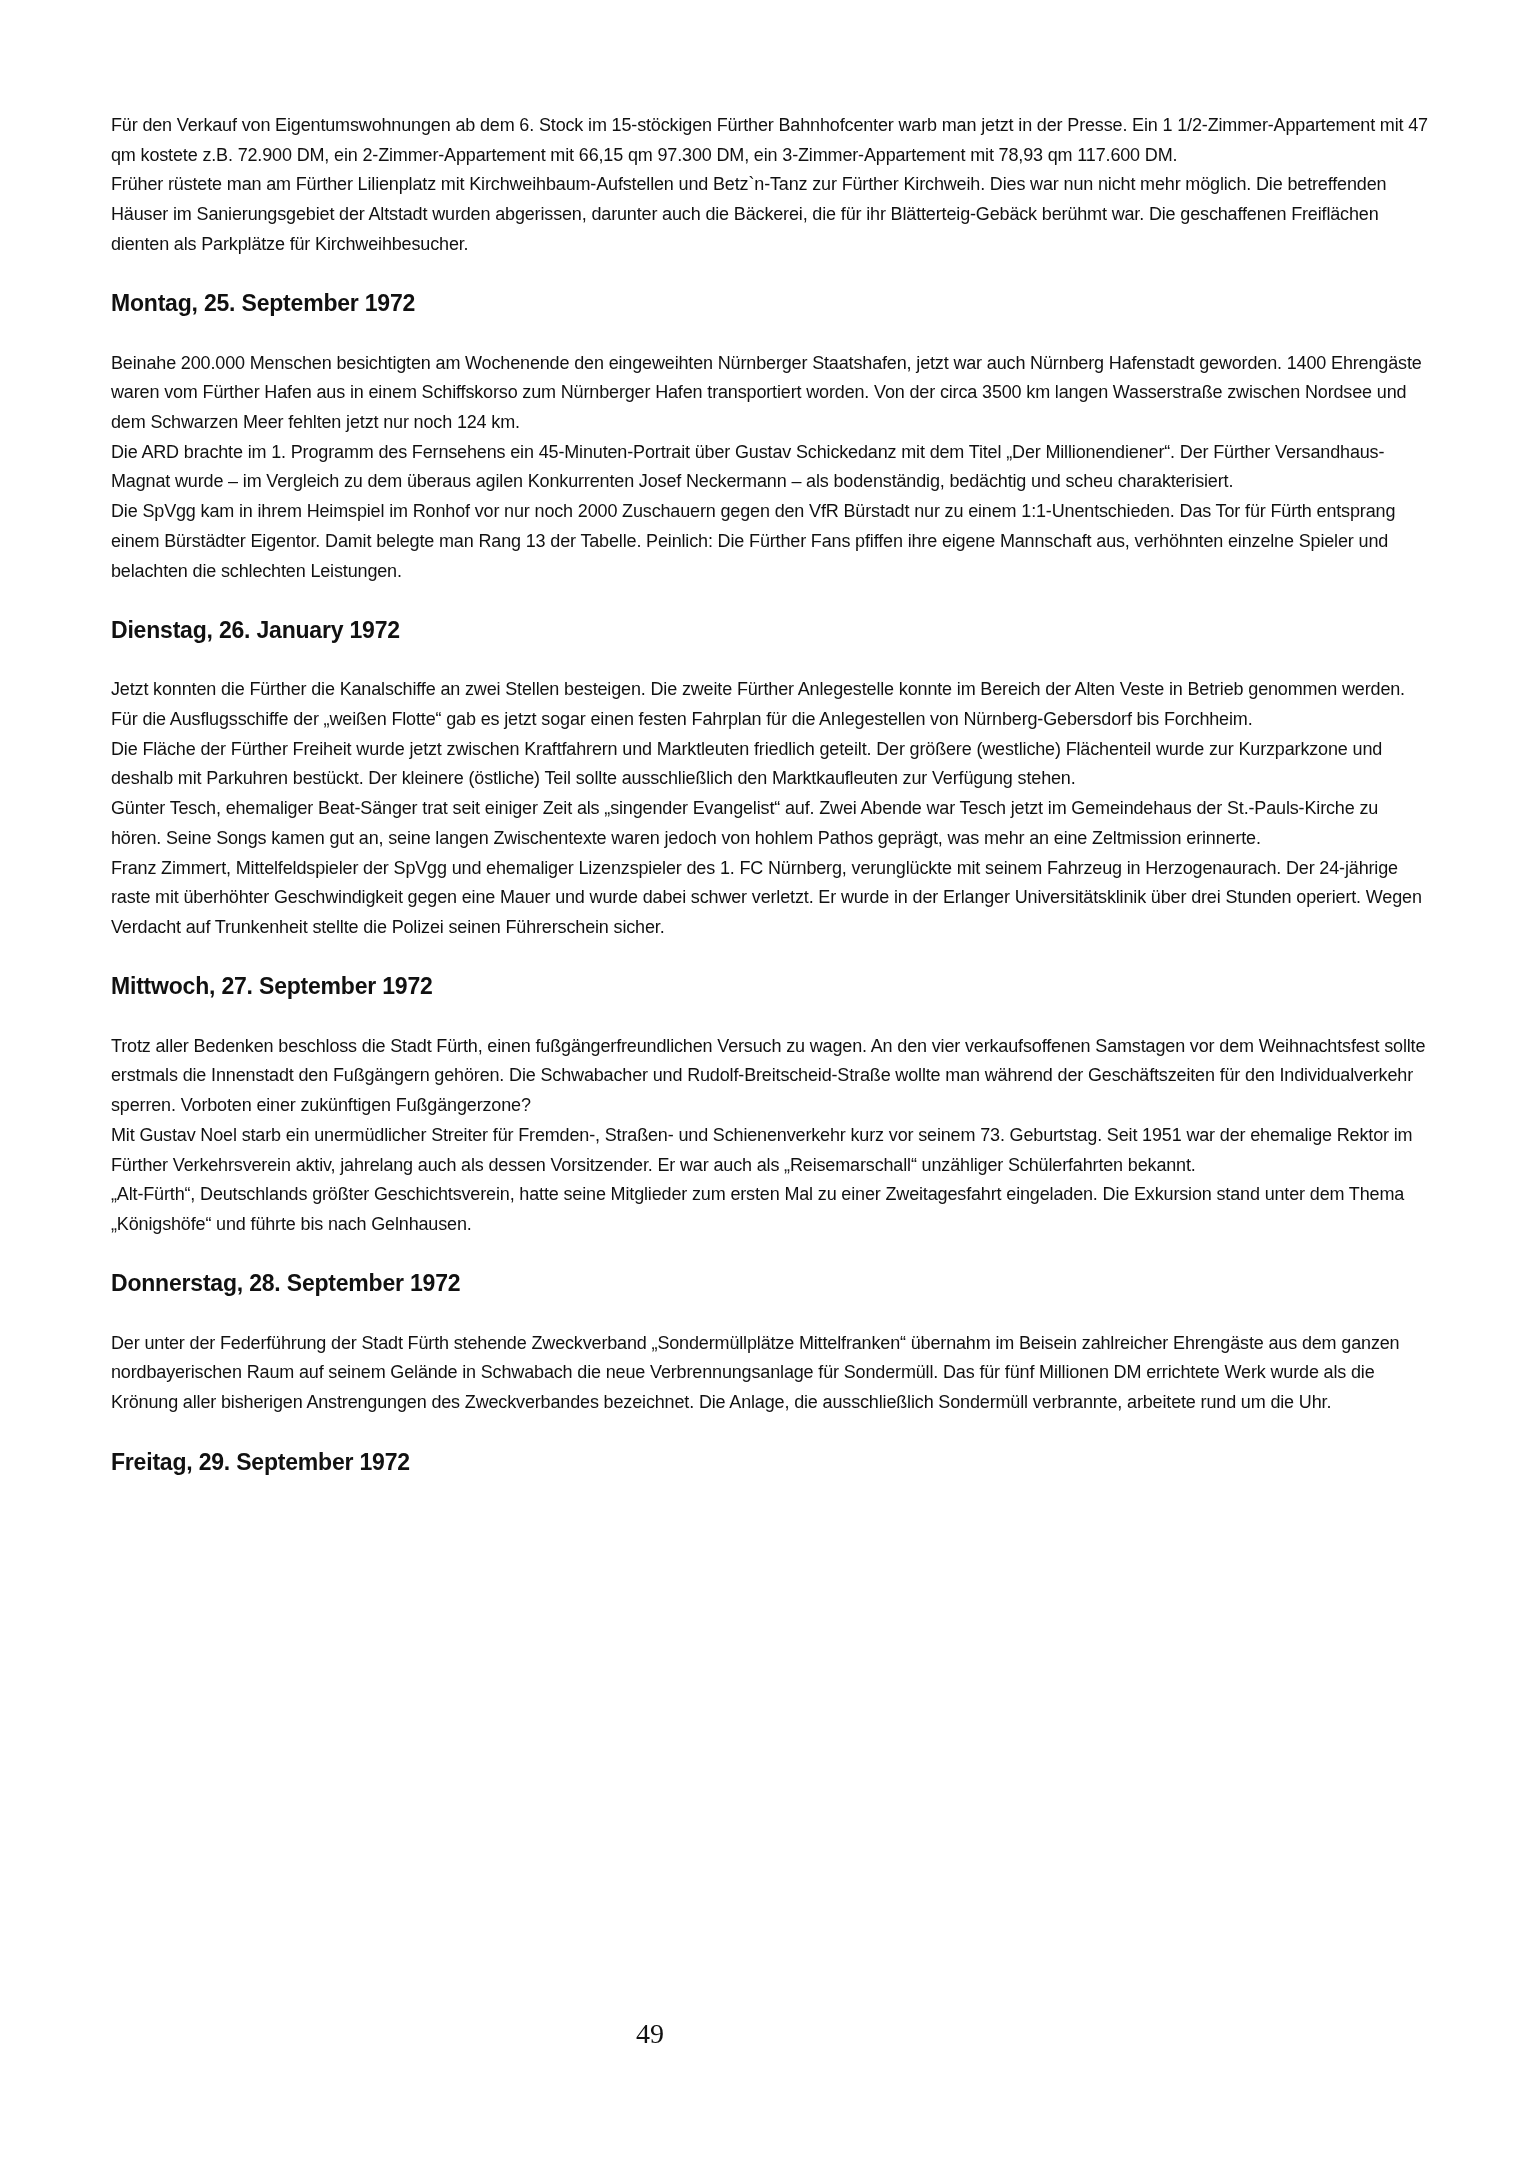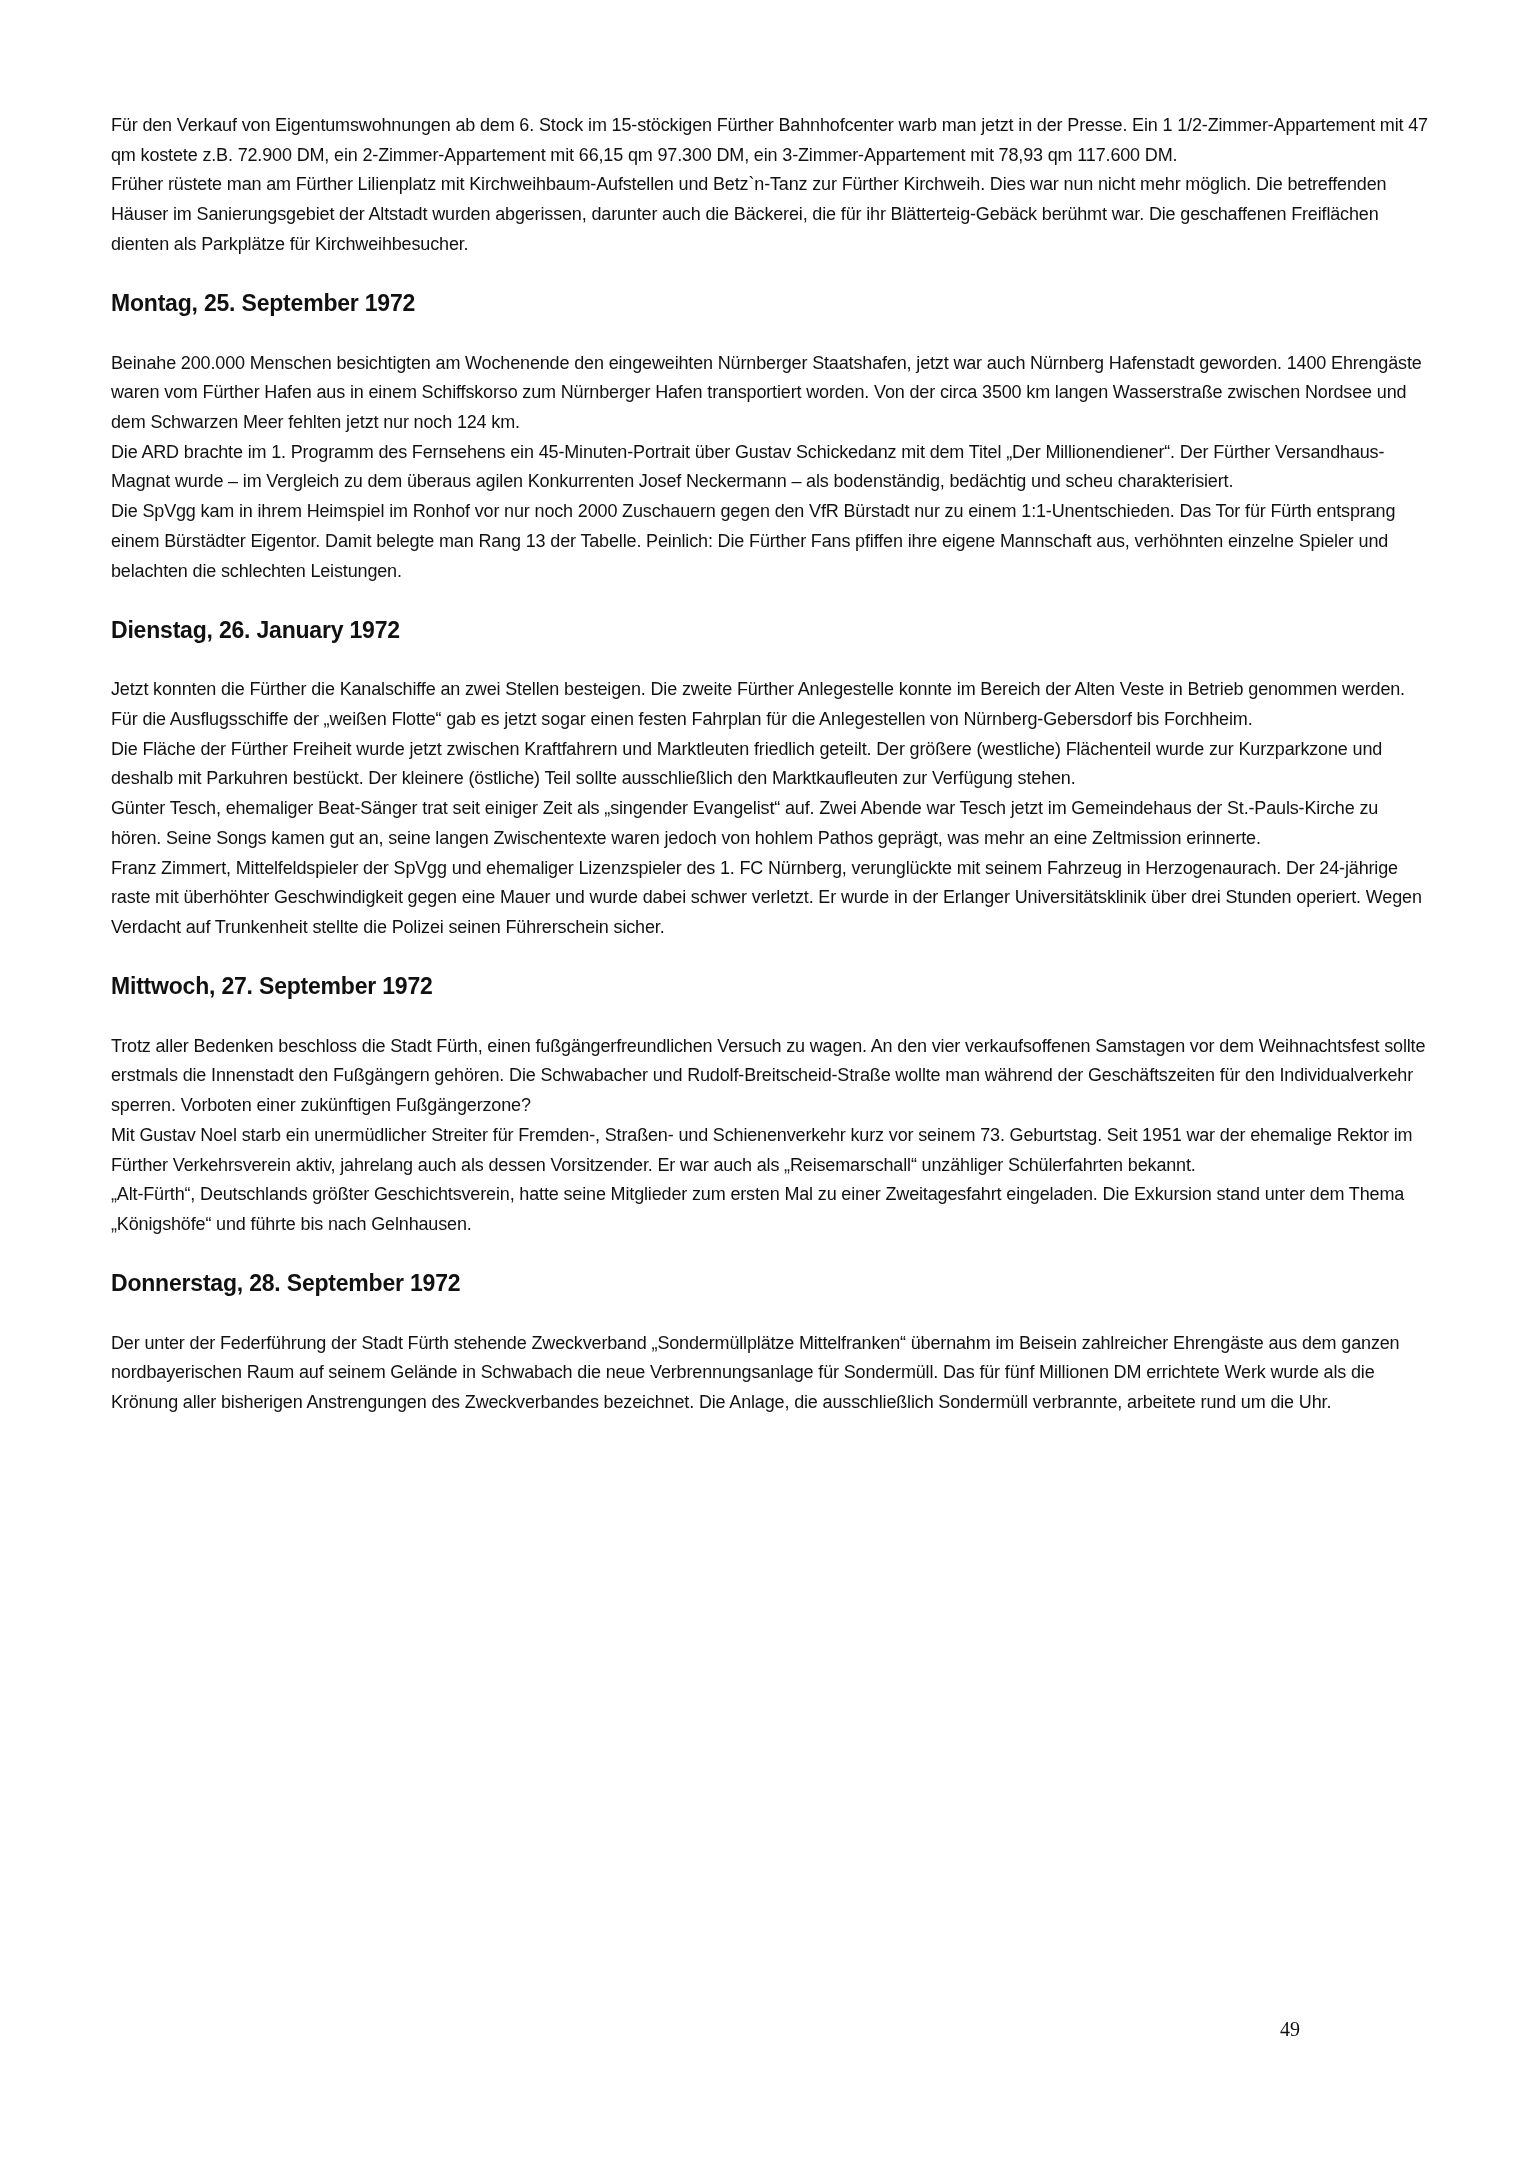--- a/index.html
+++ b/index.html
@@ -34,23 +34,23 @@
     line-height: 29.7px;
     font-weight: bold;
     margin: 29.7px 0 29.7px 0;
     letter-spacing: -0.2px;
   }
   .page-number {
     position: absolute;
     left: 0;
     width: 1300px;
     top: 2018px;
-    text-align: right;
+    text-align: center;
     font-family: "Liberation Serif", serif;
-    font-size: 20px;
+    font-size: 28px;
     color: #111111;
   }
 </style>
 </head>
 <body>
 
 <div class="page">
 
   <div>
     <p class="para">Für den Verkauf von Eigentumswohnungen ab dem 6. Stock im 15-stöckigen Fürther Bahnhofcenter warb man jetzt in der Presse. Ein 1 1/2-Zimmer-Appartement mit 47 qm kostete z.B. 72.900 DM, ein 2-Zimmer-Appartement mit 66,15 qm 97.300 DM, ein 3-Zimmer-Appartement mit 78,93 qm 117.600 DM.</p>
@@ -78,17 +78,18 @@
     <p class="para">Mit Gustav Noel starb ein unermüdlicher Streiter für Fremden-, Straßen- und Schienenverkehr kurz vor seinem 73. Geburtstag. Seit 1951 war der ehemalige Rektor im Fürther Verkehrsverein aktiv, jahrelang auch als dessen Vorsitzender. Er war auch als „Reisemarschall“ unzähliger Schülerfahrten bekannt.</p>
     <p class="para">„Alt-Fürth“, Deutschlands größter Geschichtsverein, hatte seine Mitglieder zum ersten Mal zu einer Zweitagesfahrt eingeladen. Die Exkursion stand unter dem Thema „Königshöfe“ und führte bis nach Gelnhausen.</p>
   </div>
 
   <div>
     <h2 class="heading">Donnerstag, 28. September 1972</h2>
     <p class="para">Der unter der Federführung der Stadt Fürth stehende Zweckverband „Sondermüllplätze Mittelfranken“ übernahm im Beisein zahlreicher Ehrengäste aus dem ganzen nordbayerischen Raum auf seinem Gelände in Schwabach die neue Verbrennungsanlage für Sondermüll. Das für fünf Millionen DM errichtete Werk wurde als die Krönung aller bisherigen Anstrengungen des Zweckverbandes bezeichnet. Die Anlage, die ausschließlich Sondermüll verbrannte, arbeitete rund um die Uhr.</p>
   </div>
 
   <div>
+    <h2 class="heading">Freitag, 29. September 1972</h2>
   </div>
 
 </div>
 
 <div class="page-number">49</div>
 
 </body></html>

